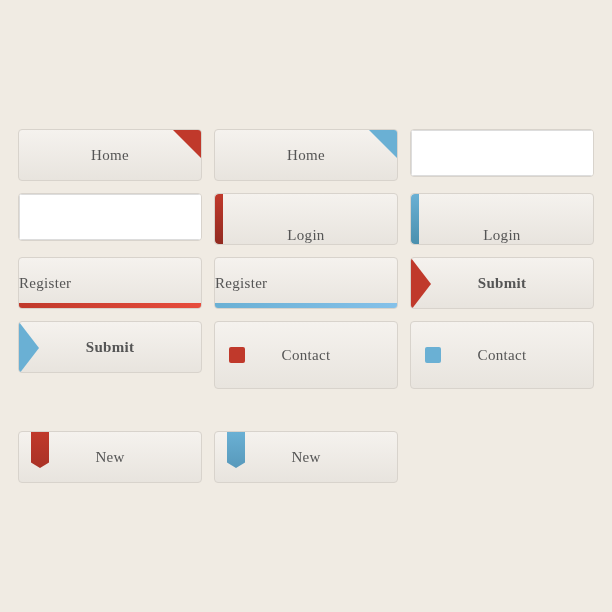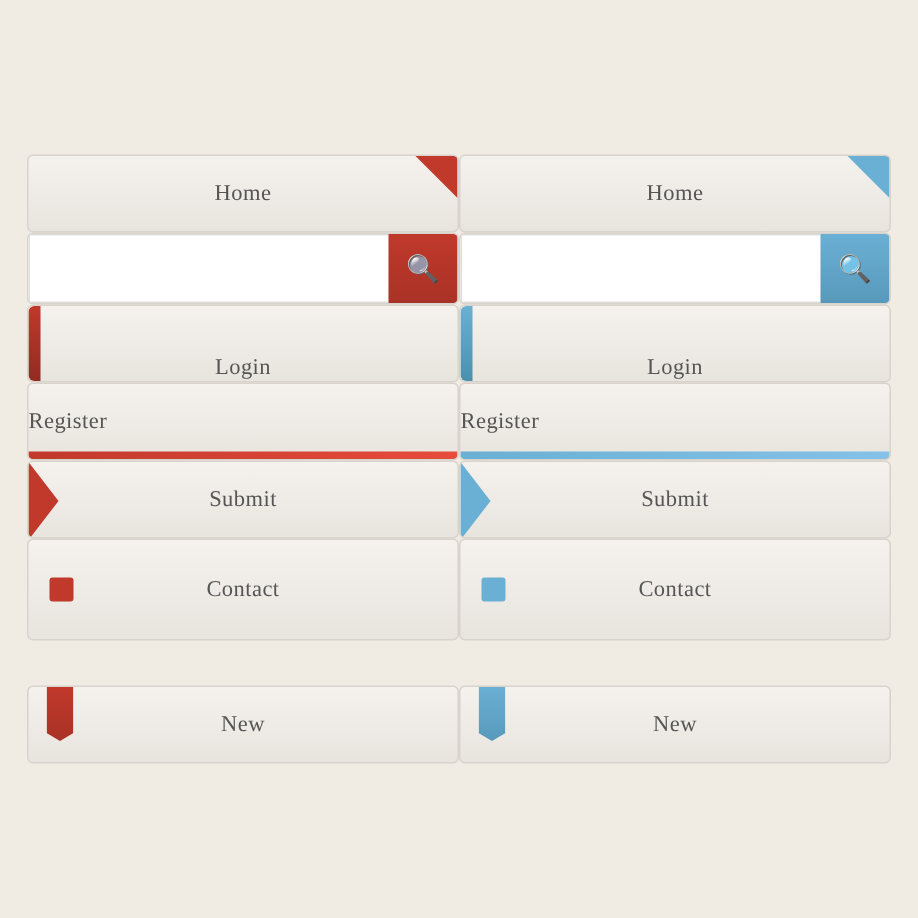--- a/index.html
+++ b/index.html
@@ -9,22 +9,22 @@
       font-family: Georgia, 'Times New Roman', serif;
       width: 612px;
       min-height: 612px;
       display: flex;
       align-items: center;
       justify-content: center;
     }
 
     .grid {
       display: grid;
-      grid-template-columns: 1fr 1fr;
-      gap: 0;
+      grid-template-columns: 1fr 1fr 1fr;
+      gap: 12px;
       padding: 18px;
       width: 612px;
     }
 
     
     .btn-home {
       position: relative;
       background: linear-gradient(180deg, #f5f2ee 0%, #e8e4de 100%);
       border: 1px solid #d8d3cc;
       border-radius: 4px;
@@ -169,20 +169,21 @@
       position: relative;
       background: linear-gradient(180deg, #f5f2ee 0%, #e8e4de 100%);
       border: 1px solid #d8d3cc;
       border-radius: 4px;
       height: 52px;
       display: flex;
       align-items: center;
       justify-content: center;
       overflow: hidden;
       cursor: pointer;
+      font-weight: bold;
     }
     .arrow-red {
       position: absolute;
       left: 0; top: 0; bottom: 0;
       width: 0; height: 0;
       border-style: solid;
       border-width: 26px 0 26px 20px;
       border-color: transparent transparent transparent #c0392b;
     }
     .arrow-blue {

